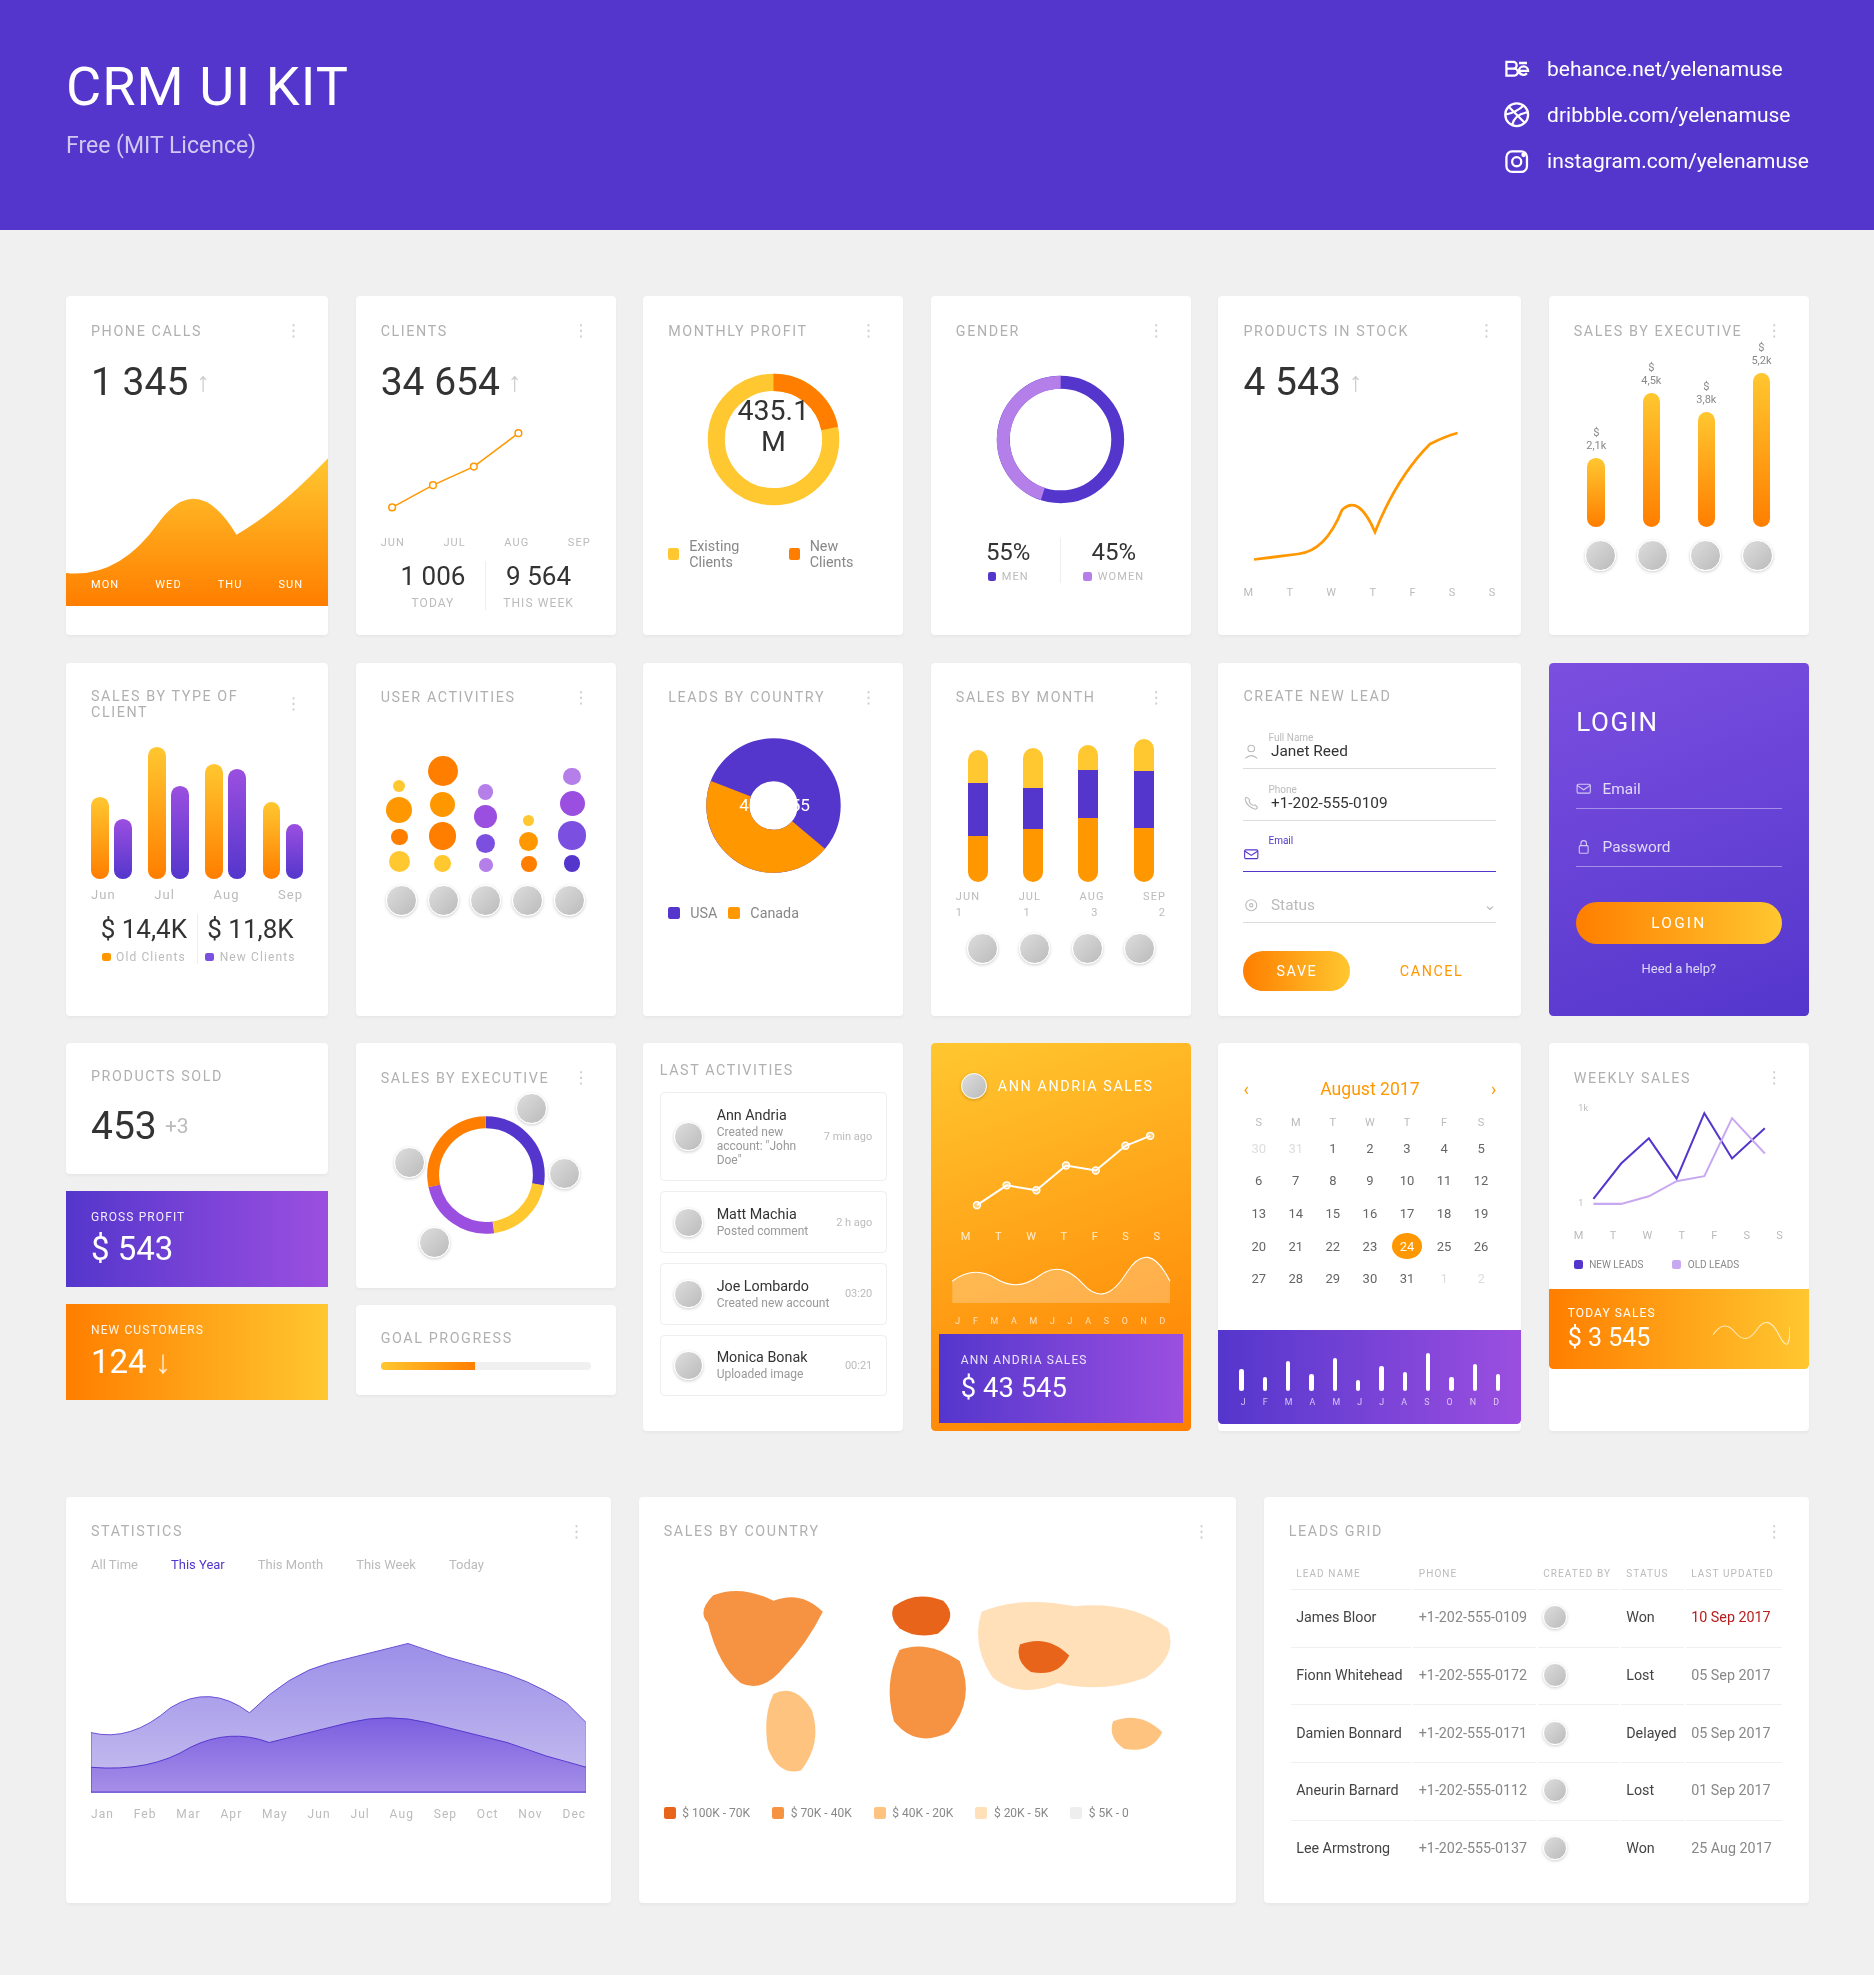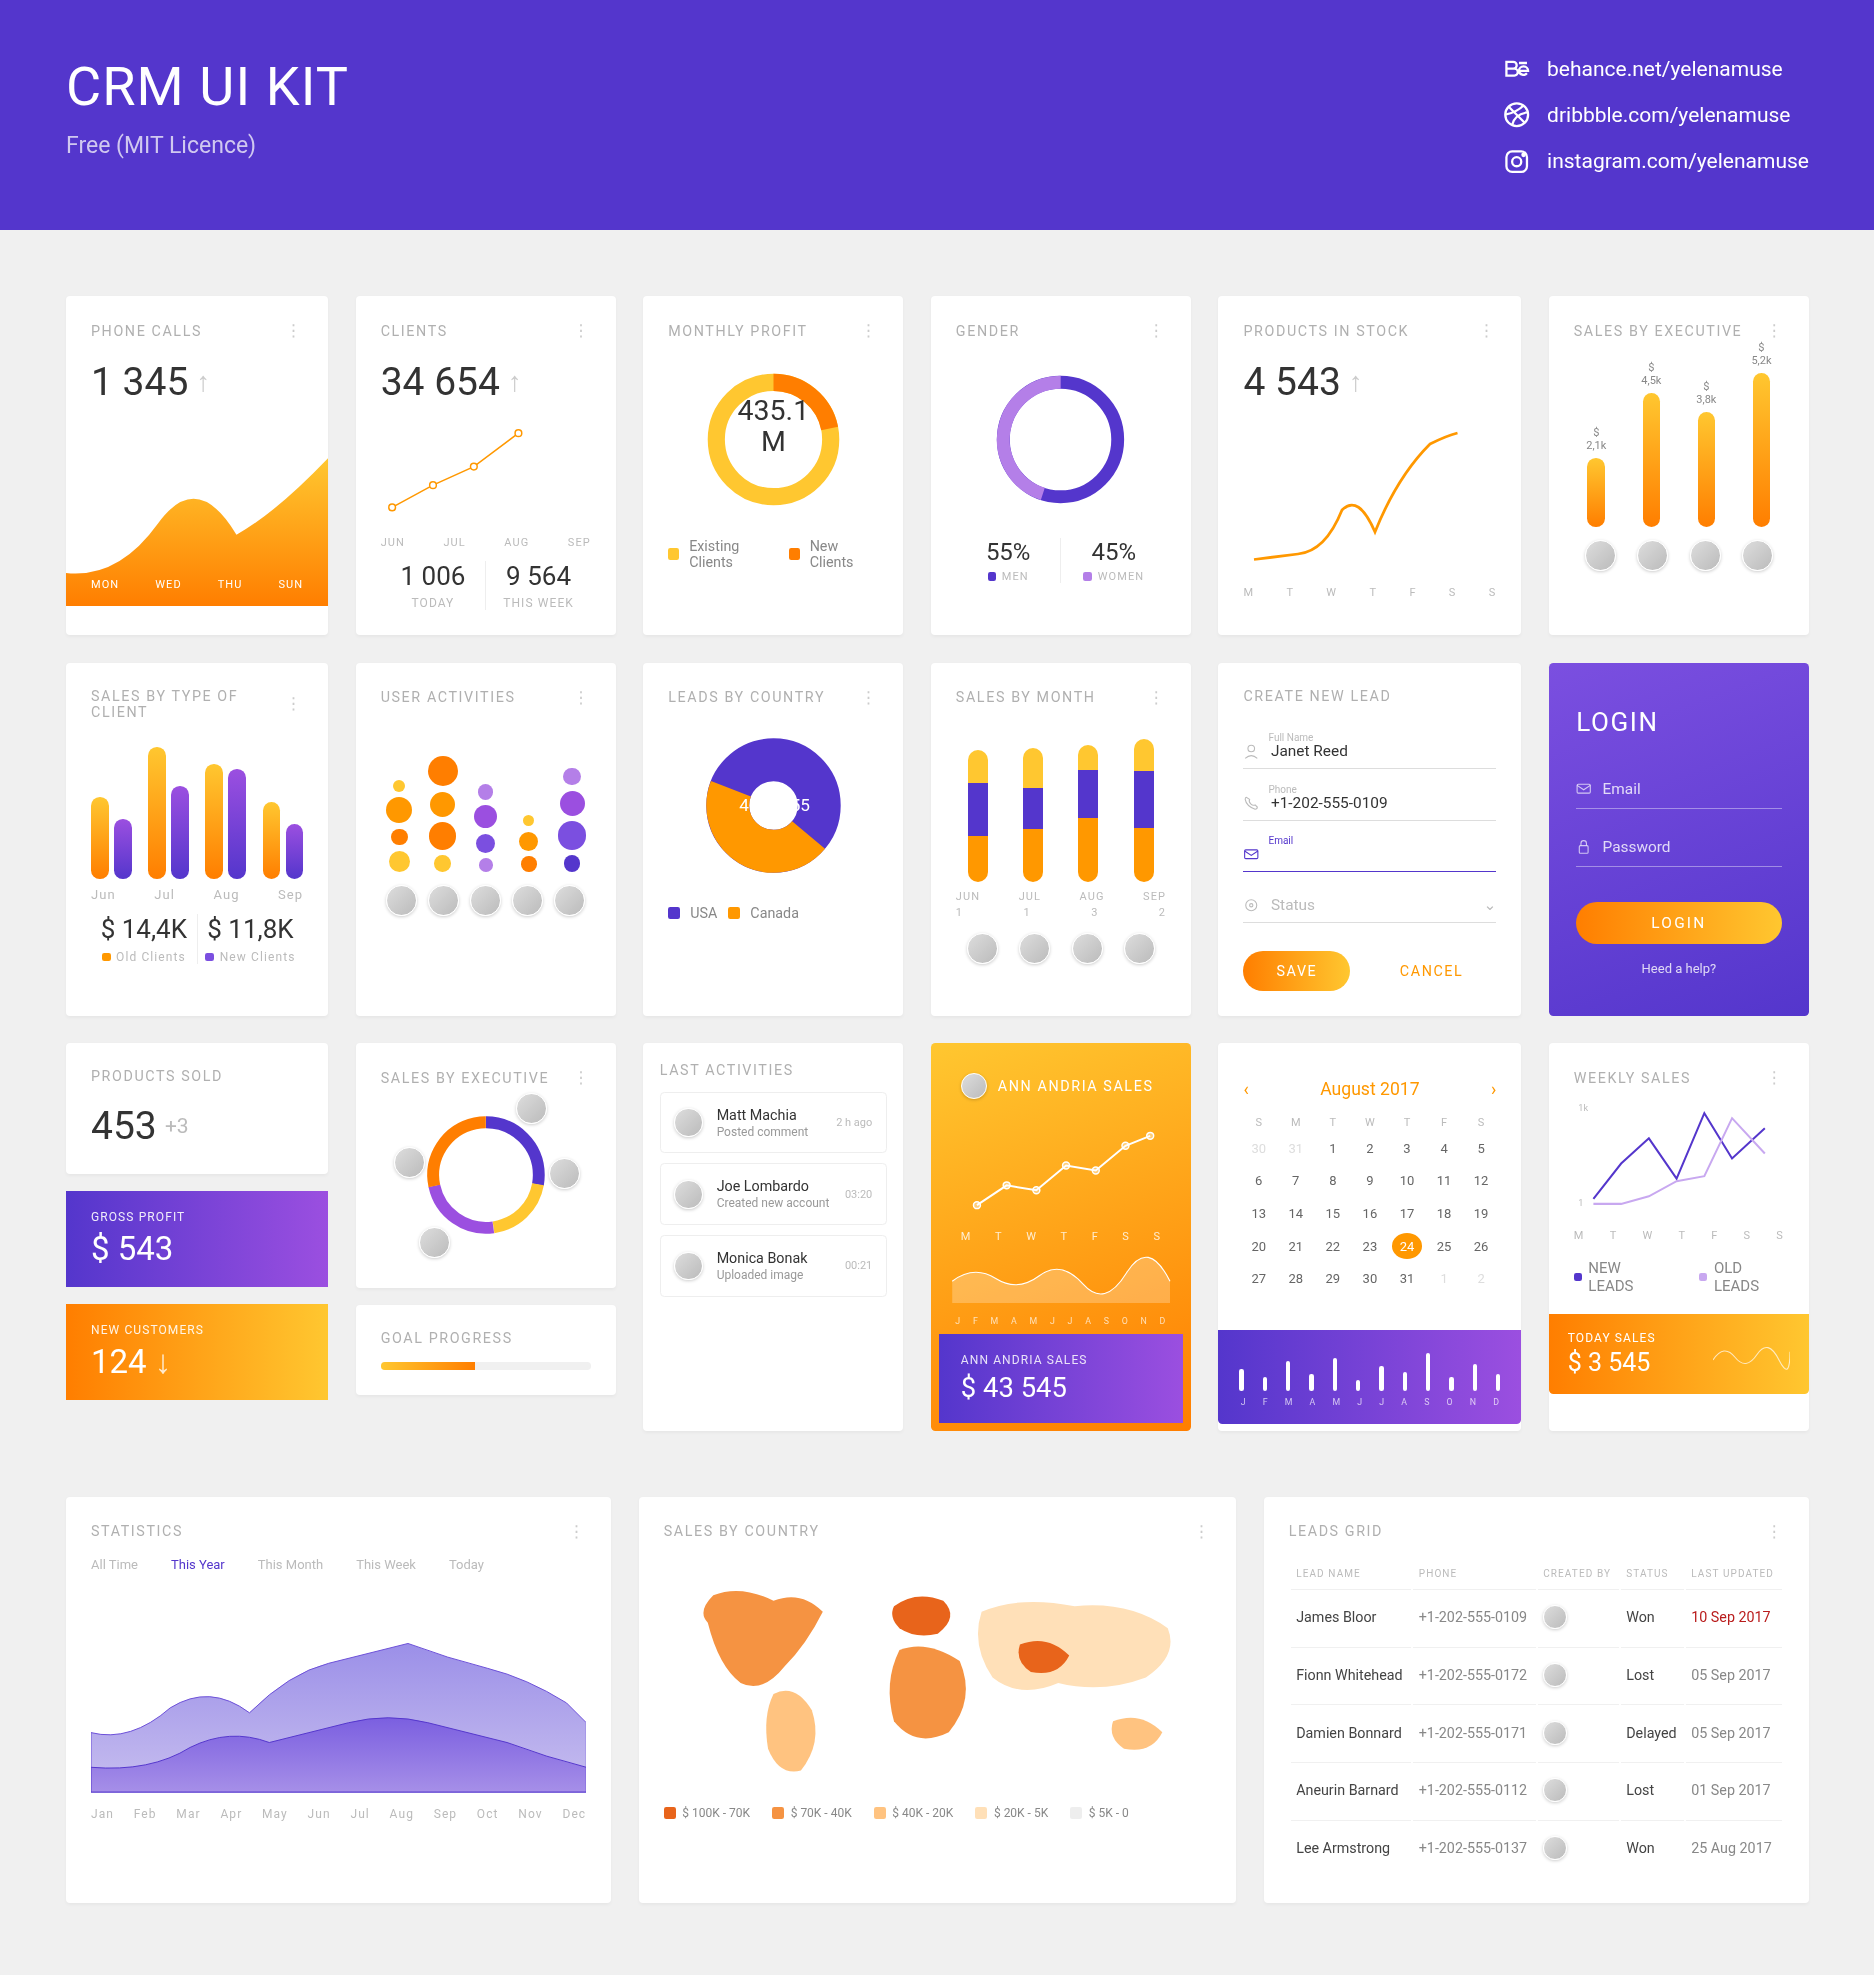--- a/index.html
+++ b/index.html
@@ -592,20 +592,28 @@
 </div>
 
 <div class="card" style="padding:19px 16.5px">
   <div class="card-title" style="margin-bottom:13.7px">
         <span>LAST ACTIVITIES</span>
       </div>
   <div id="activities">
         <div class="activity">
           <div class="avatar" style="width:28.5px;height:28.5px"></div>
           <div class="info">
+            <div class="name">Ann Andria</div>
+            <div class="desc">Created new account: "John Doe"</div>
+          </div>
+          <div class="time">7 min ago</div>
+        </div>
+        <div class="activity">
+          <div class="avatar" style="width:28.5px;height:28.5px"></div>
+          <div class="info">
             <div class="name">Matt Machia</div>
             <div class="desc">Posted comment</div>
           </div>
           <div class="time">2 h ago</div>
         </div>
         <div class="activity">
           <div class="avatar" style="width:28.5px;height:28.5px"></div>
           <div class="info">
             <div class="name">Joe Lombardo</div>
             <div class="desc">Created new account</div>
@@ -769,21 +777,21 @@
     </svg>
     <div class="axis" id="ws-axis">
           <span>M</span>
           <span>T</span>
           <span>W</span>
           <span>T</span>
           <span>F</span>
           <span>S</span>
           <span>S</span>
         </div>
-    <div style="display:flex;gap:37px;margin-top:16.5px;font-size:15px;color:#888" id="ws-legend">
+    <div style="display:flex;gap:29px;margin-top:16.5px;font-size:10px;color:#888" id="ws-legend">
           <span style="display:flex;align-items:center;gap:6.6px"><span class="sq" style="background:#5436CC;width:8.8px;height:8.8px"></span>NEW LEADS</span>
           <span style="display:flex;align-items:center;gap:6.6px"><span class="sq" style="background:#C8A8F0;width:8.8px;height:8.8px"></span>OLD LEADS</span>
         </div>
   </div>
   <div class="today-sales">
     <div>
           <div class="t">TODAY SALES</div>
           <div class="v">$ 3 545</div>
         </div>
     <svg width="77" height="33" viewBox="0 0 140 60">

